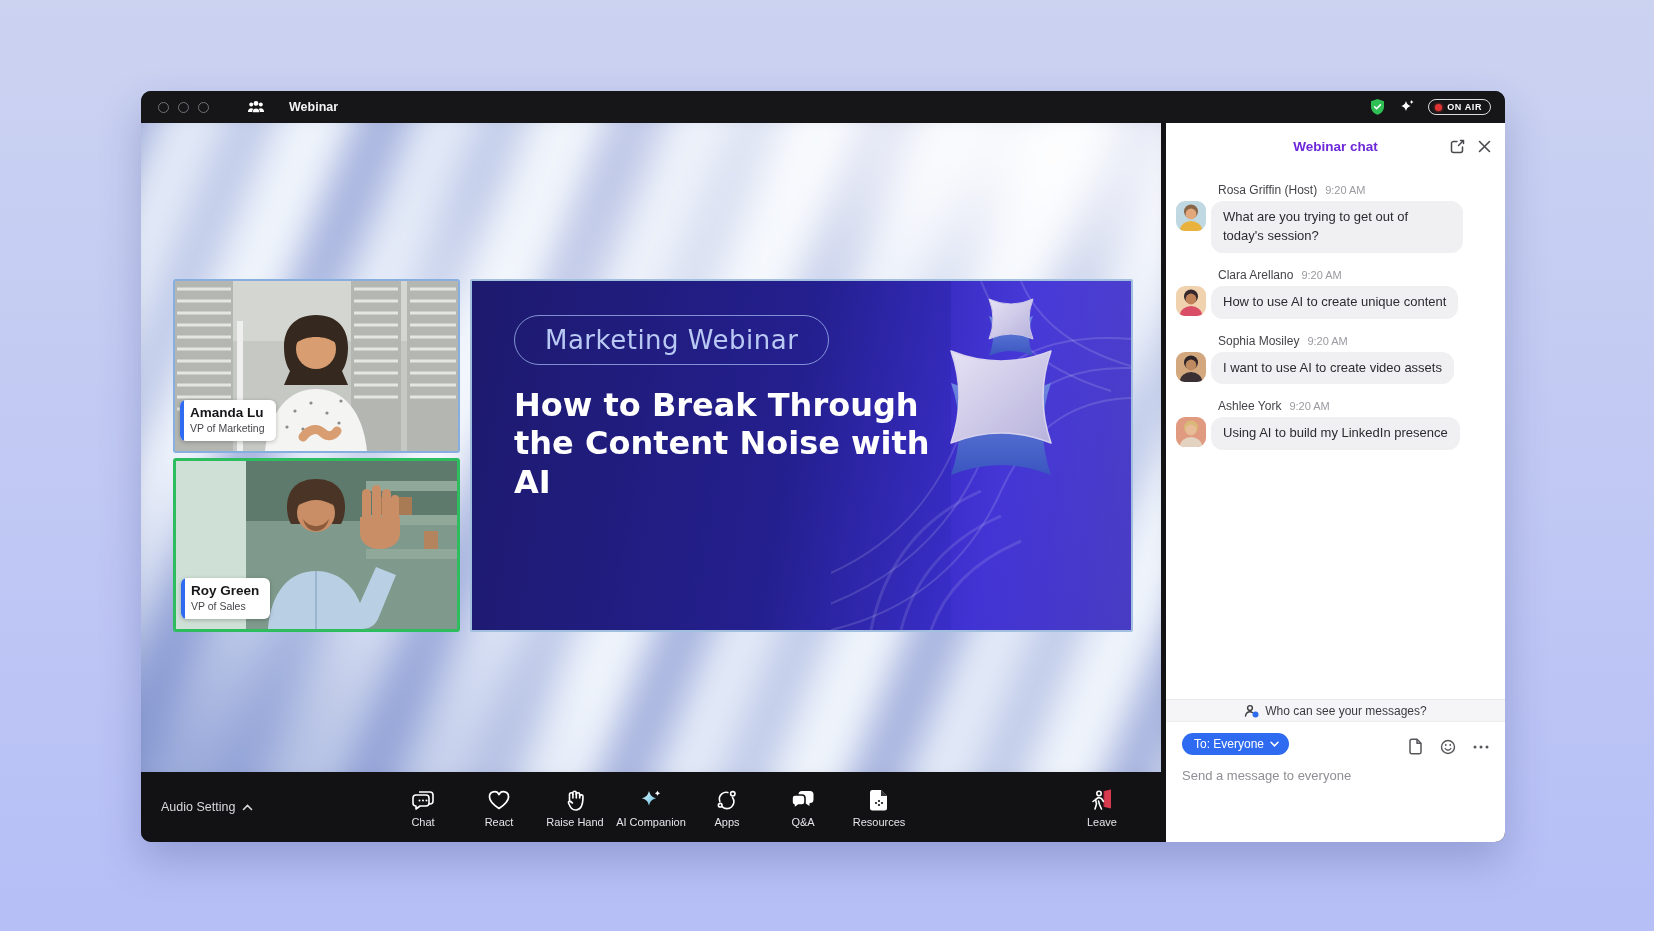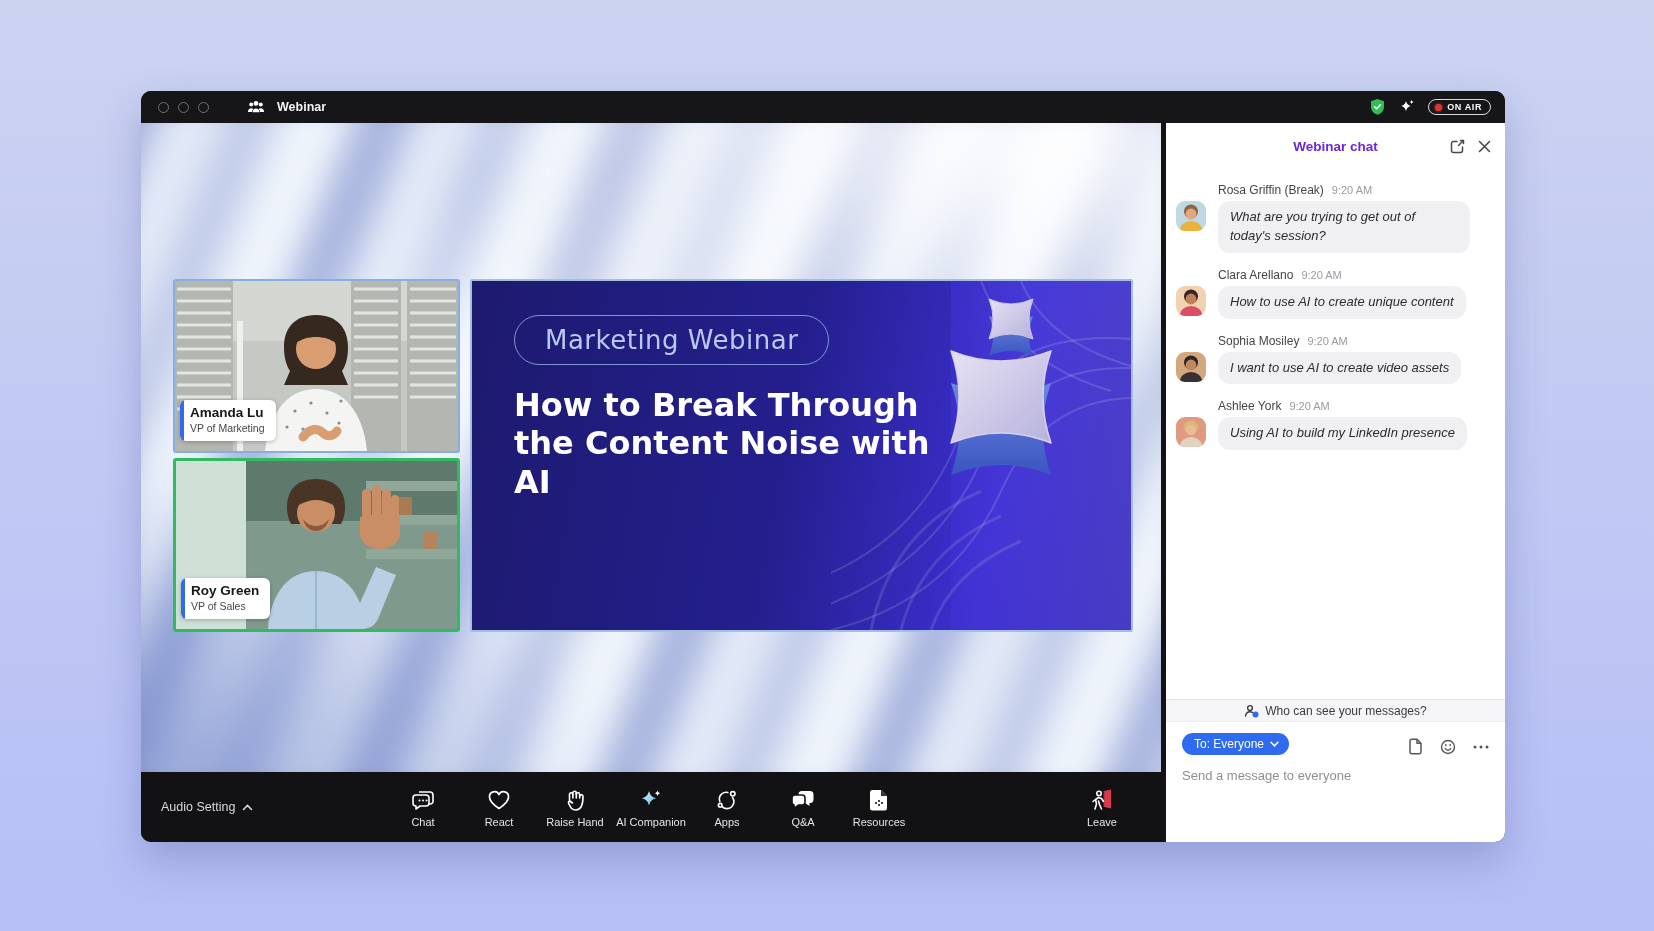--- a/index.html
+++ b/index.html
@@ -13,21 +13,21 @@
   .app-window {
     position:absolute; left:141px; top:91px; width:1364px; height:751px;
     background:#131315; border-radius:10px; overflow:hidden;
     box-shadow:0 18px 40px rgba(40,50,120,.25);
     display:flex; flex-direction:column;
   }
   
   .titlebar { height:32px; background:#161618; display:flex; align-items:center; flex:0 0 32px; padding:0 14px 0 17px; }
   .traffic { display:flex; gap:9px; }
   .traffic span { width:11px; height:11px; border-radius:50%; border:1.5px solid #737378; display:block; }
-  .tb-app { display:flex; align-items:center; gap:12px; margin-left:38px; }
+  .tb-app { display:flex; align-items:center; gap:24px; margin-left:38px; }
   .tb-title { color:#f2f2f4; font-size:12.5px; font-weight:bold; }
   .tb-right { margin-left:auto; display:flex; align-items:center; gap:12px; }
   .onair {
     display:flex; align-items:center; gap:5px; border:1px solid #dcdcde; border-radius:9px;
     padding:2px 8px 2px 6px; color:#fff; font-size:9px; font-weight:bold; letter-spacing:.6px;
   }
   .onair .dot { width:7px; height:7px; border-radius:50%; background:#e03434; box-shadow:0 0 3px #e03434; }
   
   .app-body { flex:1; display:flex; min-height:0; }
   
@@ -83,21 +83,21 @@
   .divider { width:5px; background:#131315; flex:0 0 5px; }
   .chat { flex:1; background:#fff; display:flex; flex-direction:column; min-width:0; }
   .chat-header { flex:0 0 47px; position:relative; display:flex; align-items:center; justify-content:center; }
   .chat-title { font-size:13.5px; font-weight:bold; color:#6d28d9; }
   .chat-header-icons { position:absolute; right:14px; top:0; bottom:0; display:flex; align-items:center; gap:13px; }
   .chat-msgs { flex:1; overflow:hidden; padding:13px 16px 0 10px; }
   .msg { margin-bottom:15px; }
   .msg-head { margin-left:42px; display:flex; align-items:baseline; gap:8px; margin-bottom:4px; }
   .msg-sender { font-size:12px; color:#44444a; }
   .msg-time { font-size:11px; color:#9a9aa1; }
-  .msg-row { display:flex; align-items:flex-start; gap:12px;font-style:italic; }
+  .msg-row { display:flex; align-items:flex-start; gap:5px; }
   .avatar { width:30px; height:30px; border-radius:9px; overflow:hidden; flex:0 0 30px; }
   .bubble {
     background:#f0f0f3; border-radius:12px; padding:7px 12px; font-size:13px;
     color:#2b2b30; line-height:1.45; max-width:252px;
   }
   .privacy {
     flex:0 0 23px; background:#f5f5f7; border-top:1px solid #e9e9ec; border-bottom:1px solid #ededf0;
     display:flex; align-items:center; justify-content:center; gap:6px; font-size:12px; color:#3b3b40; cursor:pointer;margin-top:12px;
   }
   .composer { flex:0 0 120px; padding:11px 16px 0 16px; }
@@ -419,21 +419,21 @@
                 <path d="M1.5 1.5l10 10M11.5 1.5l-10 10"></path>
               </svg>
           </span>
         </span>
       </div>
 
       <div class="chat-msgs">
 
         <div class="msg">
           <div class="msg-head">
-            <span class="msg-sender">Rosa Griffin (Break)</span>
+            <span class="msg-sender">Rosa Griffin (Host)</span>
             <span class="msg-time">9:20 AM</span>
           </div>
           <div class="msg-row">
             <span class="avatar">
               <svg width="30" height="30" viewBox="0 0 30 30">
                 <rect width="30" height="30" fill="#bfd8e2"></rect>
                 <ellipse cx="15" cy="29" rx="11" ry="9" fill="#e8b23c"></ellipse>
                 <circle cx="15" cy="10.5" r="7" fill="#8a6648"></circle>
                 <circle cx="15" cy="13" r="5.4" fill="#e2a87c"></circle>
               </svg>

